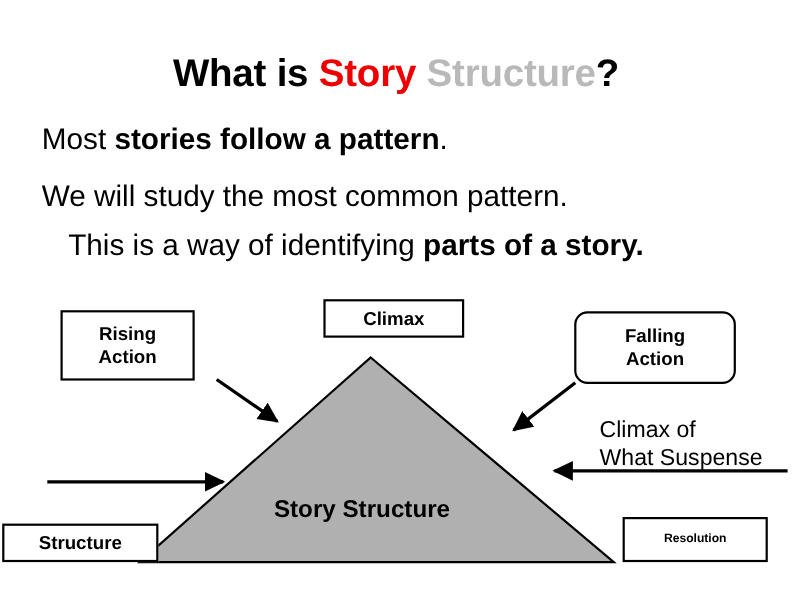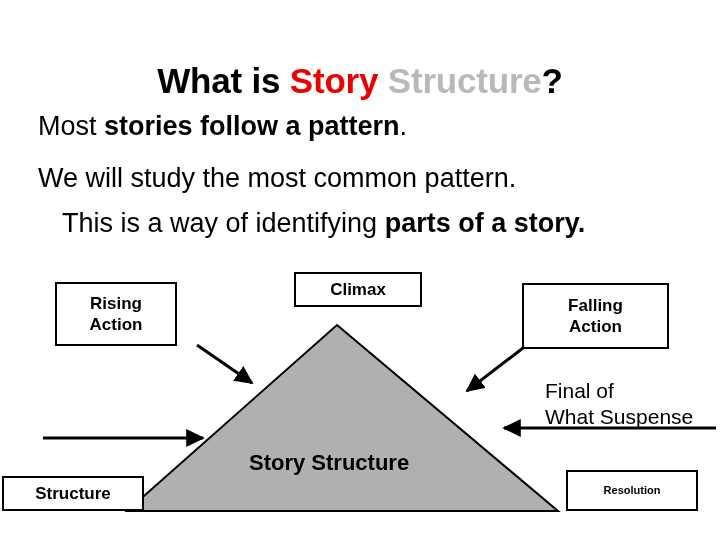--- a/index.html
+++ b/index.html
@@ -25,21 +25,20 @@
     position: absolute;
     left: 0;
     top: 46px;
     width: 720px;
     text-align: center;
     font-size: 35px;
     font-weight: bold;
     line-height: 42px;
     white-space: nowrap;
     letter-spacing: -0.2px;
-    margin-top: 14px;
   }
   #title .w-black { color: #000000; }
   #title .w-red   { color: #ee0000; }
   #title .w-gray  { color: #b9b9b9; }
 
   
   .body-line {
     position: absolute;
     left: 38px;
     font-size: 27px;
@@ -95,20 +94,21 @@
     background: #ffffff;
     font-size: 17px;
     z-index: 6;
   }
   #box-falling {
     left: 522px; top: 283px;
     width: 147px; height: 66px;
     background: #ffffff;
     font-size: 17px;
     z-index: 6;
+    border-radius: 12px;
   }
   #box-exposition {
     left: 2px;   top: 476px;
     width: 142px; height: 35px;
     background: #ffffff;
     font-size: 17px;
     z-index: 6;
   }
   #box-resolution {
     left: 566px; top: 470px;
@@ -206,18 +206,18 @@
     <div class="box" id="box-exposition">
       <span>Structure</span>
     </div>
 
     <div class="box" id="box-resolution">
       <span>Resolution</span>
     </div>
 
 
     <div class="plain-label" id="label-moment">
-      <span>Final of</span><br>
+      <span>Climax of</span><br>
       <span>What Suspense</span>
     </div>
 
   </div>
 </div>
 
 </body></html>

